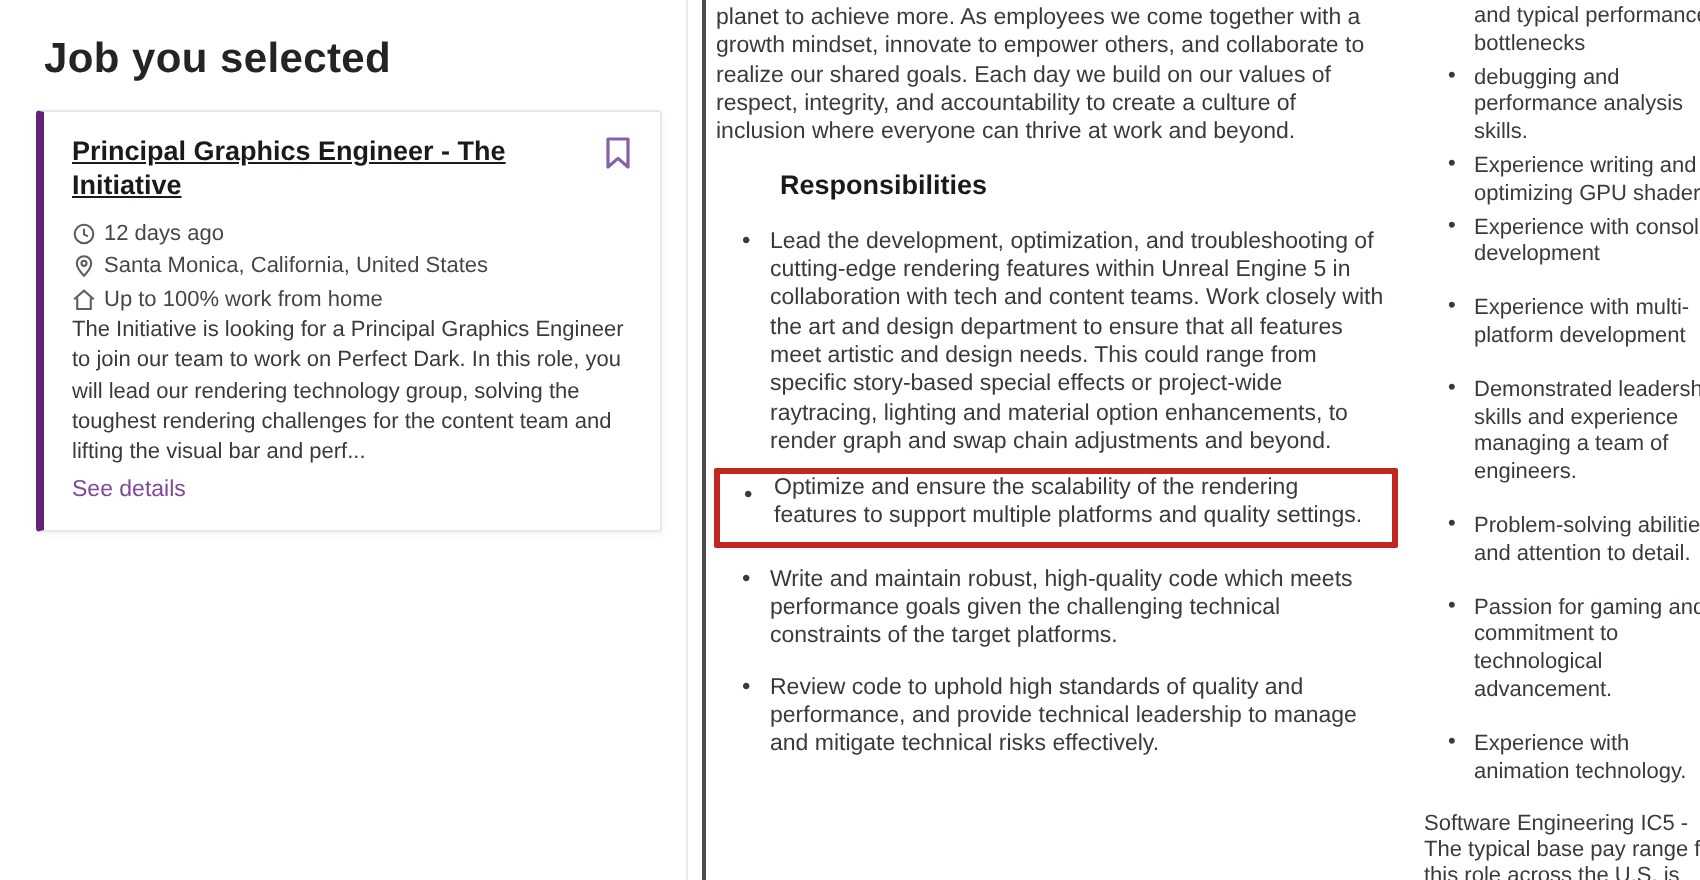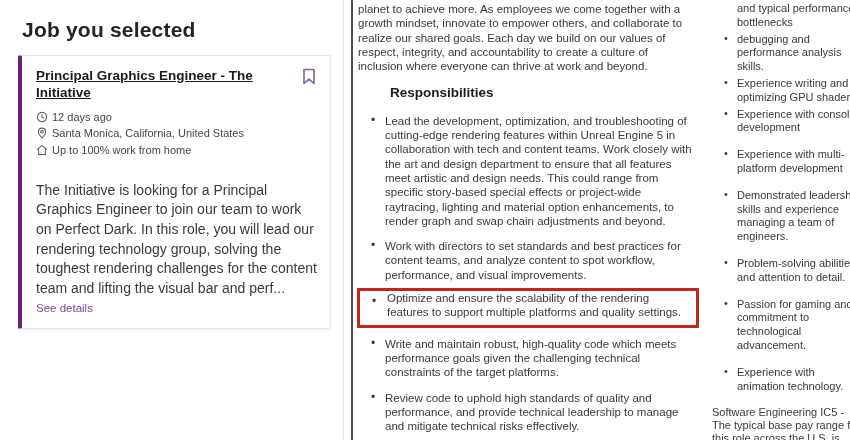--- a/index.html
+++ b/index.html
@@ -14,21 +14,21 @@
     border:1px solid #e8e7e6; border-left:4px solid #68217a; border-radius:2px;
     box-shadow:0 1px 3px rgba(0,0,0,.06); padding:10px 12px 12px 14px; cursor:pointer; }
   .job-title-row { display:flex; justify-content:space-between; align-items:flex-start; }
   .job-title { font-size:13.5px; font-weight:700; color:#1b1a19; line-height:1.25; padding-top:2px;text-decoration:underline; }
   .bookmark-btn { background:none; border:none; cursor:pointer; padding:2px; margin-left:8px; flex:0 0 auto; }
   .meta-line { display:flex; flex-wrap:wrap; align-items:center; gap:4px 6px; margin-top:9px;
     font-size:11px; color:#484644; }
   .meta-line.second { margin-top:5px; }
   .meta-item { display:flex; align-items:flex-start; gap:4px; }
   .meta-icon { width:12px; height:12px; color:#605e5c; flex:0 0 auto; }
-  .job-summary { margin-top:25px; font-size:14px; line-height:1.4; color:#3b3a39; }
+  .job-summary { margin-top:2px; font-size:11px; line-height:1.4; color:#3b3a39; }
   .see-details { display:inline-block; font-size:11.5px; color:#7d4998;
     text-decoration:none; cursor:pointer; }
 
   
   .panel-edge { position:absolute; left:343px; top:0; width:1px; height:440px; background:#e9e8e7; }
   .pane-divider { position:absolute; left:351px; top:0; width:2px; height:440px; background:#4d4c4b; }
 
   
   .desc-col { position:absolute; left:358px; top:2px; width:335px; font-size:11.5px;
     line-height:14.3px; color:#3b3a39; }
@@ -106,21 +106,20 @@
   <div class="panel-edge"></div>
   <div class="pane-divider"></div>
 
   <div class="desc-col">
     <p class="desc-intro">planet to achieve more. As employees we come together with a growth mindset, innovate to empower others, and collaborate to realize our shared goals. Each day we build on our values of respect, integrity, and accountability to create a culture of inclusion where everyone can thrive at work and beyond.</p>
     <h2 class="desc-heading">Responsibilities</h2>
     <ul class="resp-list">
 
         <li><span>Lead the development, optimization, and troubleshooting of cutting-edge rendering features within Unreal Engine 5 in collaboration with tech and content teams. Work closely with the art and design department to ensure that all features meet artistic and design needs. This could range from specific story-based special effects or project-wide raytracing, lighting and material option enhancements, to render graph and swap chain adjustments and beyond.</span></li>
 
-        <li><span>Work with directors to set standards and best practices for content teams, and analyze content to spot workflow, performance, and visual improvements.</span></li>
 
         <li class="highlighted"><span>Optimize and ensure the scalability of the rendering features to support multiple platforms and quality settings.</span></li>
 
         <li><span>Write and maintain robust, high-quality code which meets performance goals given the challenging technical constraints of the target platforms.</span></li>
 
         <li><span>Review code to uphold high standards of quality and performance, and provide technical leadership to manage and mitigate technical risks effectively.</span></li>
 
       </ul>
   </div>
 

